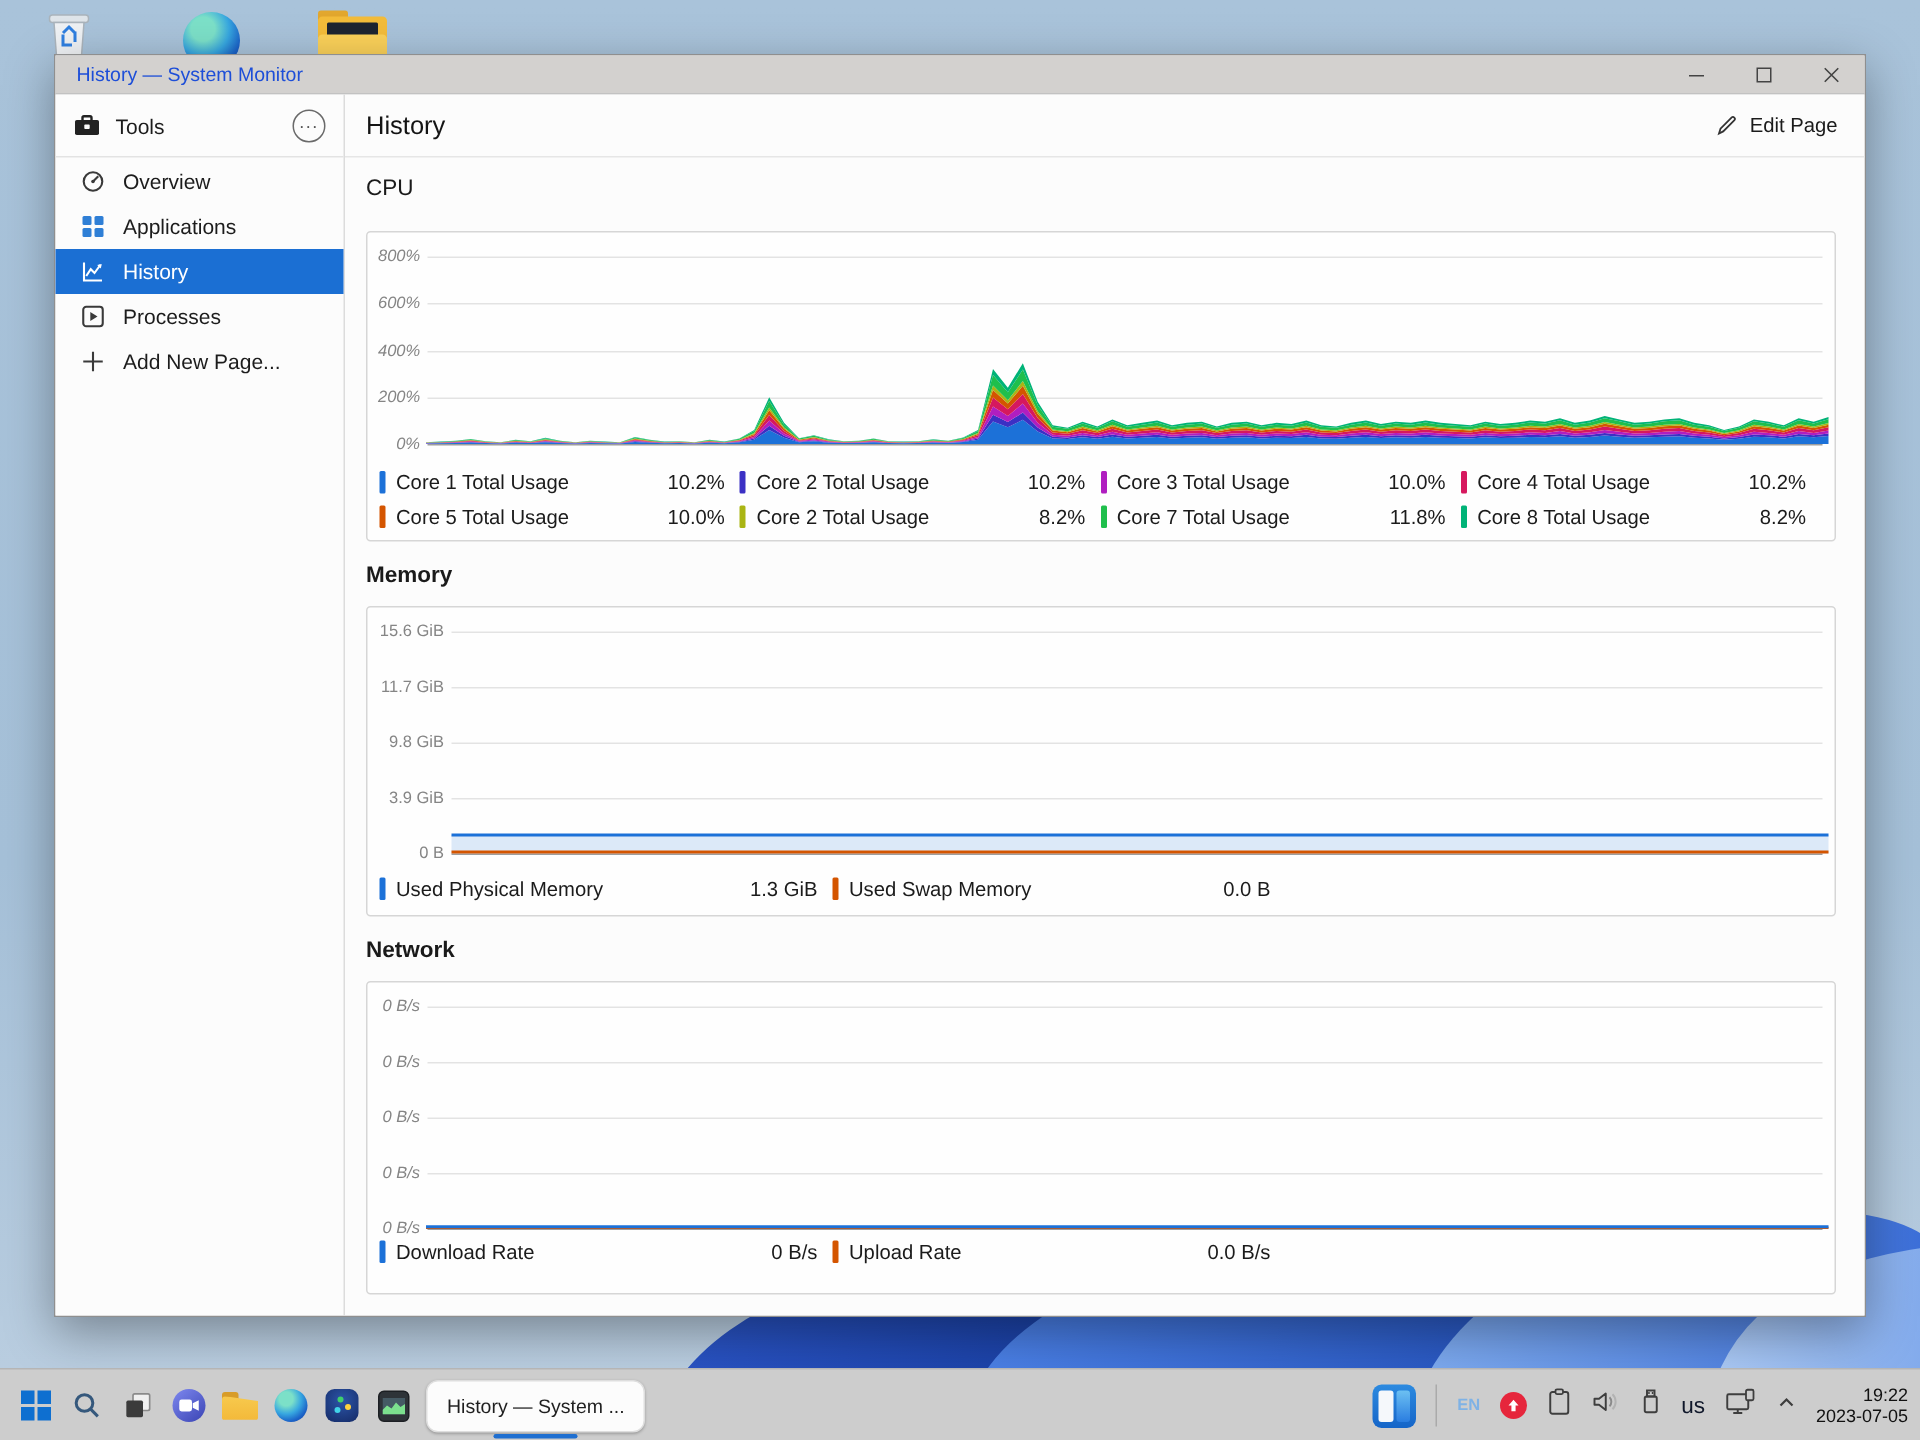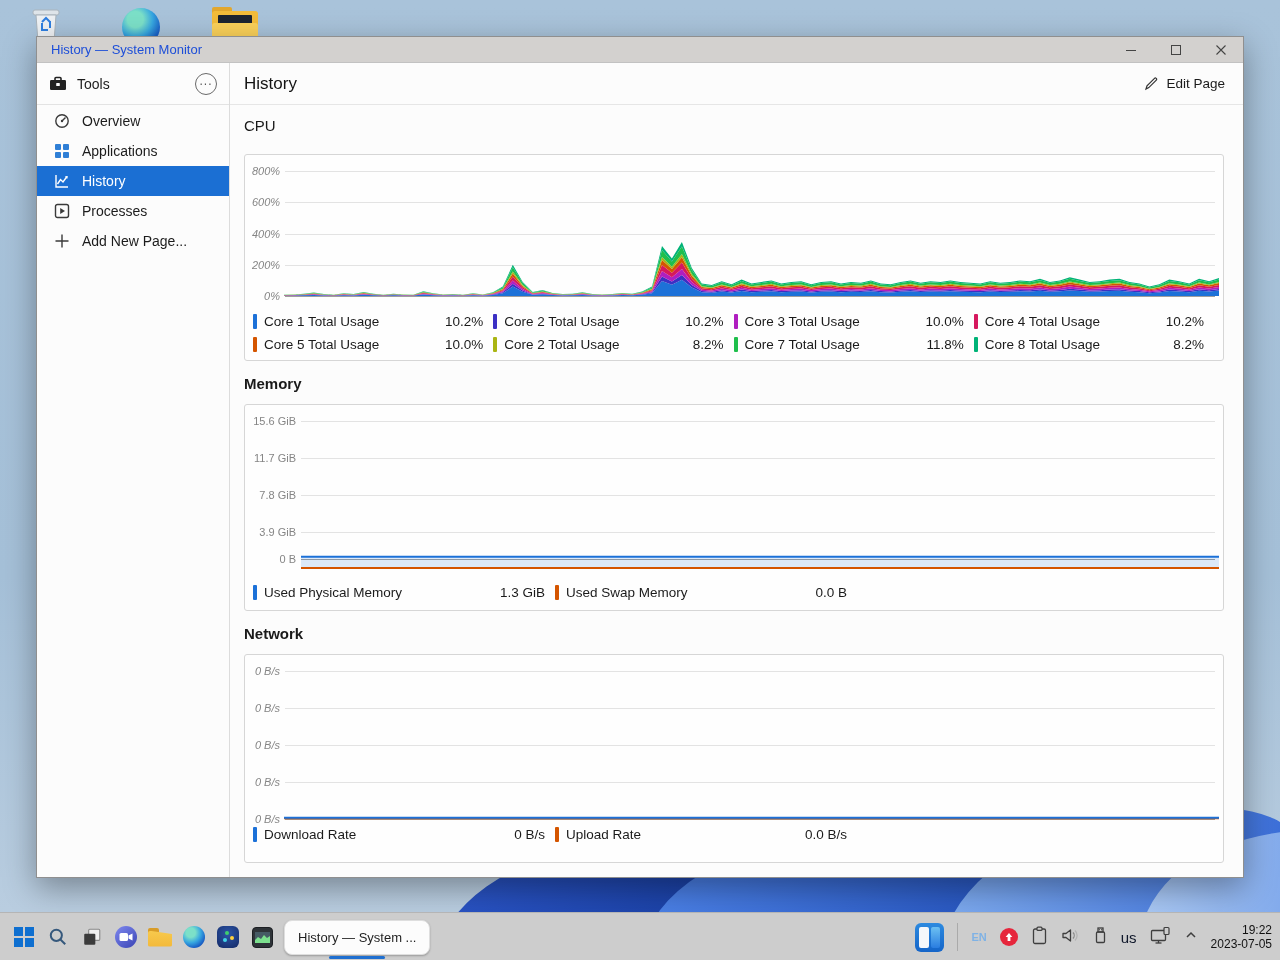--- a/index.html
+++ b/index.html
@@ -335,28 +335,28 @@
           <div class="card mem">
             <div class="grow" style="top:10px;">
                 <span class="glabel w44">15.6 GiB</span>
                 <span class="gline"></span>
               </div>
             <div class="grow" style="top:47px;">
                 <span class="glabel w44">11.7 GiB</span>
                 <span class="gline"></span>
               </div>
             <div class="grow" style="top:84px;">
-                <span class="glabel w44">7.8 GiB</span>
+                <span class="glabel w44">9.8 GiB</span>
                 <span class="gline"></span>
               </div>
             <div class="grow" style="top:121px;">
                 <span class="glabel w44">3.9 GiB</span>
                 <span class="gline"></span>
               </div>
-            <div class="grow base" style="top:148px;">
+            <div class="grow base" style="top:158px;">
                 <span class="glabel w44">0 B</span>
                 <span class="gline"></span>
               </div>
             <svg id="mem-svg" class="plot" width="918" height="149" viewBox="0 0 918 149">
                 <path d="M0 148 L0 135.7 L918 135.7 L918 148 Z" fill="#1c71d8" fill-opacity="0.15"></path>
                 <line x1="0" y1="135.7" x2="918" y2="135.7" stroke="#1c71d8" stroke-width="2"></line>
                 <line x1="0" y1="147" x2="918" y2="147" stroke="#d45500" stroke-width="2"></line>
               </svg>
             <div class="leg cols2" style="top:176px;">
               <div class="lcell">

